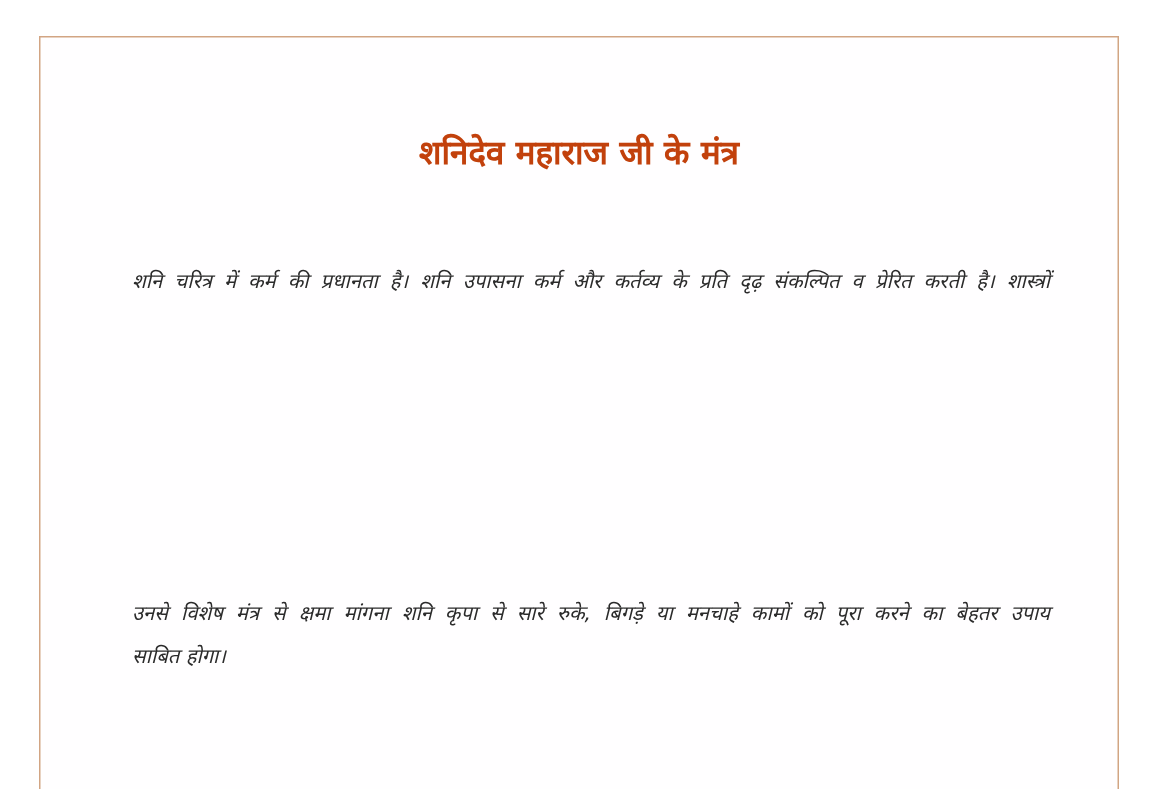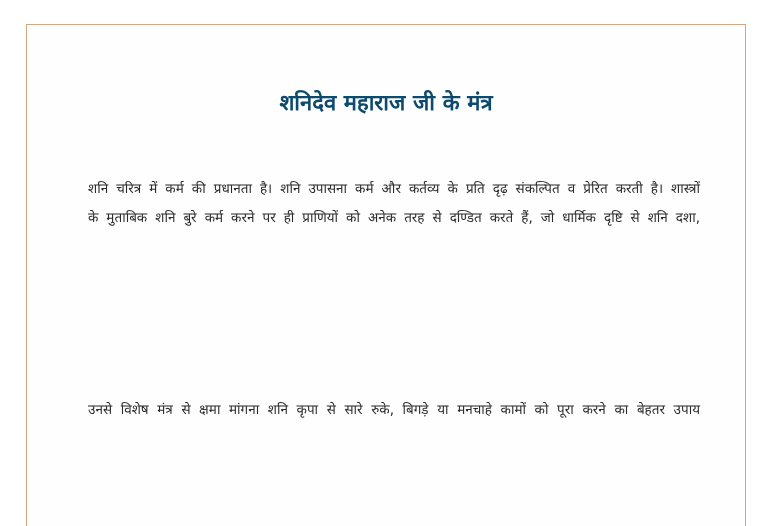--- a/index.html
+++ b/index.html
@@ -21,21 +21,21 @@
       border-right: 1.5px solid #d2a583;
       box-sizing: border-box;
       background: #fffeff;
     }
     .title {
       position: absolute;
       left: 0;
       right: 0;
       top: 63px;
       text-align: center;
-      color: #0c4a6e;
+      color: #c2410c;
       font-family: "DejaVu Sans", sans-serif;
       font-weight: bold;
       font-size: 22px;
       line-height: 30px;
       margin: 0;
     }
     .para {
       position: absolute;
       left: 61px;
       width: 612px;
@@ -43,34 +43,35 @@
       color: #2b2b2b;
       font-family: "DejaVu Sans", sans-serif;
       font-size: 13.5px;
       line-height: 28.7px;
       text-align: justify;
     }
     .para .line {
       display: block;
       white-space: nowrap;
       text-align-last: justify;
+      font-style: italic;
     }
     .para .line.last {
       text-align-last: left;
     }
     .p1 { top: 149px; }
     .p2 { top: 370px; }
   </style>
 </head>
 <body>
 
 <div class="page">
   <h1 class="title">शनिदेव महाराज जी के मंत्र</h1>
 
   <p class="para p1">
     <span class="line">शनि चरित्र में कर्म की प्रधानता है। शनि उपासना कर्म और कर्तव्य के प्रति दृढ़ संकल्पित व प्रेरित करती है। शास्त्रों</span>
-    <span class="line">के मुताबिक शनि बुरे कर्म करने पर ही प्राणियों को अनेक तरह से दण्डित करते हैं, जो धार्मिक दृष्टि से शनि दशा,</span>
   </p>
 
   <p class="para p2">
     <span class="line">उनसे विशेष मंत्र से क्षमा मांगना शनि कृपा से सारे रुके, बिगड़े या मनचाहे कामों को पूरा करने का बेहतर उपाय</span>
+    <span class="line last">साबित होगा।</span>
   </p>
 </div>
 
 </body></html>

